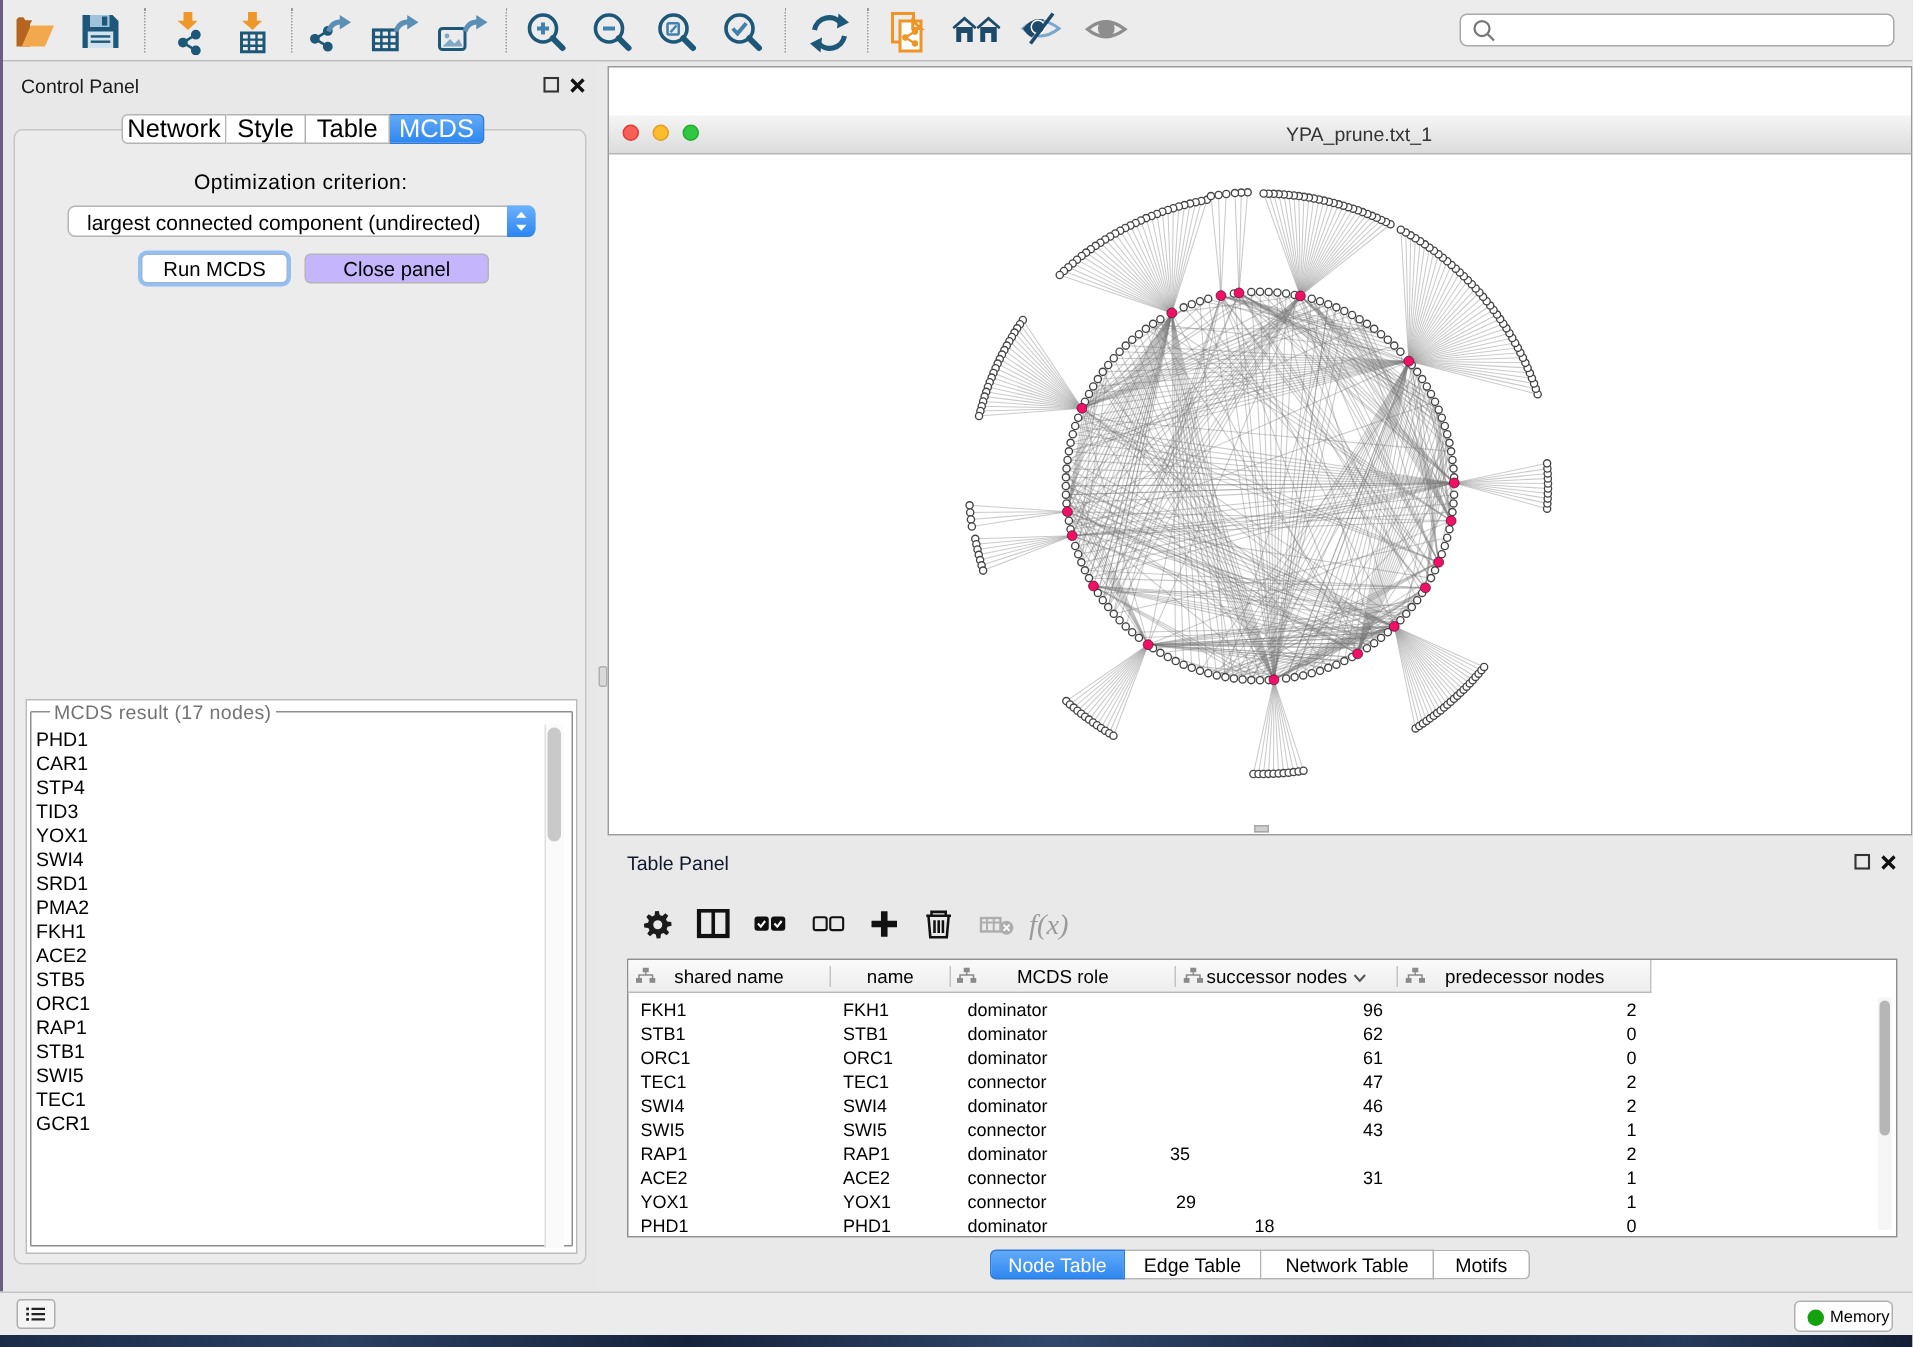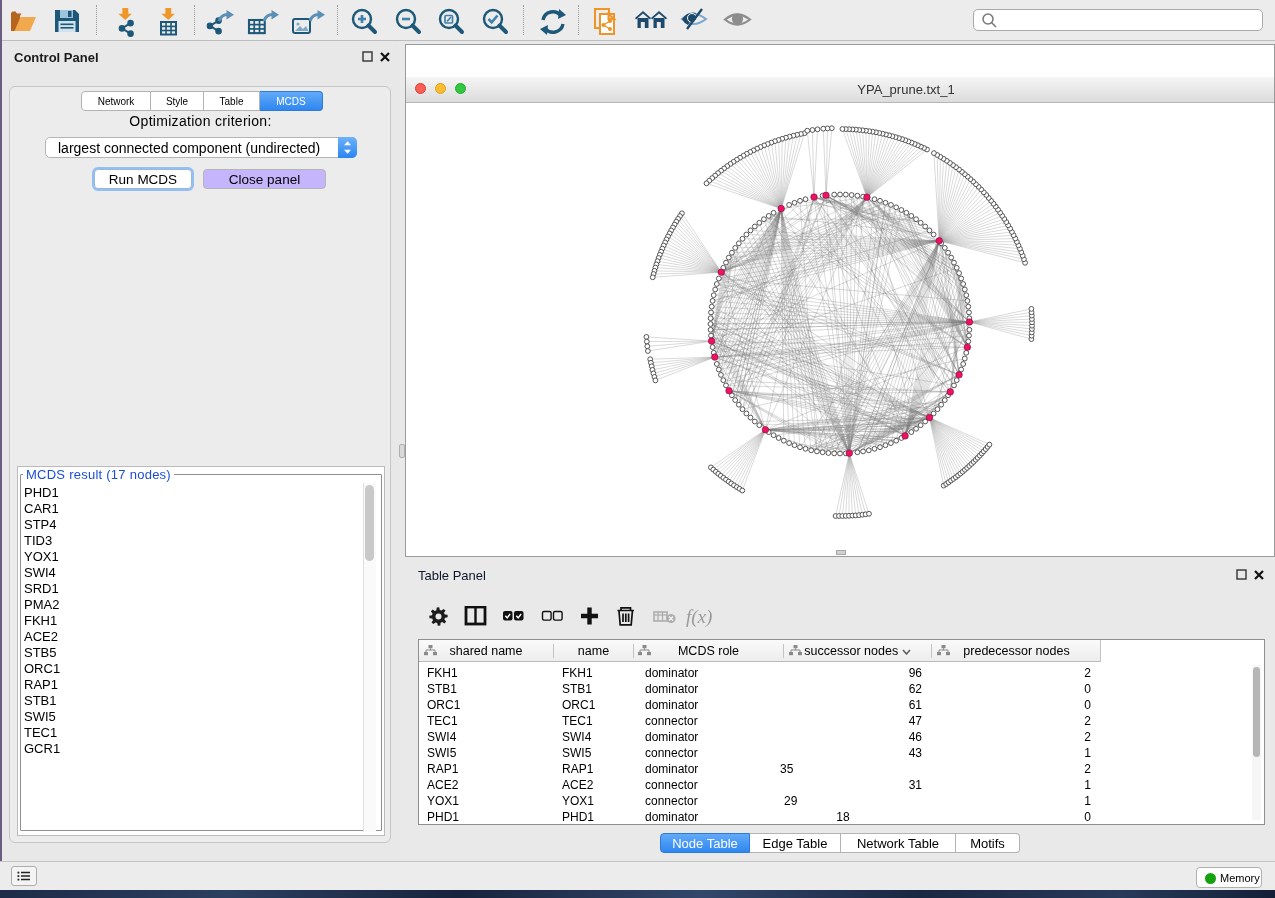--- a/index.html
+++ b/index.html
@@ -5,23 +5,23 @@
 body { font-family:"Liberation Sans", sans-serif; background:#e9e9e9; position:relative; }
 .abs { position:absolute; }
 
 #toolbar { left:0; top:0; width:1275px; height:41px; background:#ececec; border-bottom:1px solid #bdbdbd; }
 .tbico { position:absolute; top:7px; }
 .vsep { position:absolute; top:5px; height:30px; border-left:1px dotted #9a9a9a; }
 #searchbox { position:absolute; left:973px; top:9px; width:290px; height:22px; background:#fff; border:1px solid #a9a9a9; border-radius:5px; }
 
 #leftstrip { left:0; top:0; width:2px; height:890px; background:#6b5d82; }
 #ctrl { left:2px; top:42px; width:397px; height:818px; background:#e8e8e8; }
-#ctrl-title { position:absolute; left:12px; top:8px; font-size:13px; color:#1a1a1a;font-weight:bold; }
+#ctrl-title { position:absolute; left:12px; top:8px; font-size:13px; color:#1a1a1a; }
 #ctrlbox { position:absolute; left:7px; top:44px; width:382px; height:757px; background:#ececec; border:1px solid #c6c6c6; border-radius:6px; }
-.tabs { position:absolute; left:79px; top:34px; height:32px; display:flex; font-size:10px;margin-top:15px; }
+.tabs { position:absolute; left:79px; top:34px; height:32px; display:flex; font-size:17px; }
 .tab { border:1px solid #b3b3b3; border-left:none; background:#fff; color:#000; display:flex; align-items:center; justify-content:center; height:20px; }
 .tab.first { border-left:1px solid #b3b3b3; border-radius:4px 0 0 4px; }
 .tab.last { border-radius:0 4px 4px 0; }
 .tab.sel { background:linear-gradient(#62aaf8,#2e87f0); color:#fff; border-color:#2e7ad6; }
 
 #netwin { left:405px; top:44px; width:870px; height:513px; background:#fff; border:1px solid #9a9a9a; }
 #nettitle { position:absolute; left:0; top:0; width:100%; height:26px; background:linear-gradient(#f5f5f5,#dcdcdc); border-bottom:1px solid #b6b6b6;margin-top:32px; }
 .tl { position:absolute; top:6px; width:11px; height:11px; border-radius:50%; }
 
 #tablepanel { left:405px; top:562px; width:870px; height:298px; background:#e9e9e9; }
@@ -199,21 +199,21 @@
 <svg width="19" height="21" viewBox="0 0 19 21">
           <path d="M6 8.2 L9.5 4.2 L13 8.2 z" fill="#fff"></path>
           <path d="M6 12.8 L9.5 16.8 L13 12.8 z" fill="#fff"></path>
         </svg>
 </div>
     </div>
 <div style="position:absolute;left:92px;top:127px;width:98px;height:20px;background:#fff;border:1px solid #9ab8dd;border-radius:4px;box-shadow:0 0 0 2px rgba(125,180,245,.8);font-size:13.5px;text-align:center;line-height:19px">Run MCDS</div>
 <div style="position:absolute;left:201px;top:127px;width:123px;height:20px;background:#c4b5fd;border:1px solid #b5b5b5;border-radius:4px;font-size:13.5px;text-align:center;line-height:19px">Close panel</div>
 <div style="position:absolute;left:15px;top:424px;width:368px;height:370px;background:#fff;border:1px solid #bbb;">
 <fieldset style="position:absolute;left:2px;top:0px;width:362px;height:364px;border:1px solid #8e8e8e;border-radius:1px;">
-<legend style="margin-left:2px;padding:0 3px;font-size:13px;letter-spacing:.25px;color:#1d4ed8">MCDS result (17 nodes)</legend>
+<legend style="margin-left:12px;padding:0 3px;font-size:13px;letter-spacing:.25px;color:#737373">MCDS result (17 nodes)</legend>
 </fieldset>
 <div style="position:absolute;left:6px;top:18px;font-size:13px;color:#000">
         <div style="height:16px;line-height:16px">PHD1</div>
         <div style="height:16px;line-height:16px">CAR1</div>
         <div style="height:16px;line-height:16px">STP4</div>
         <div style="height:16px;line-height:16px">TID3</div>
         <div style="height:16px;line-height:16px">YOX1</div>
         <div style="height:16px;line-height:16px">SWI4</div>
         <div style="height:16px;line-height:16px">SRD1</div>
         <div style="height:16px;line-height:16px">PMA2</div>

